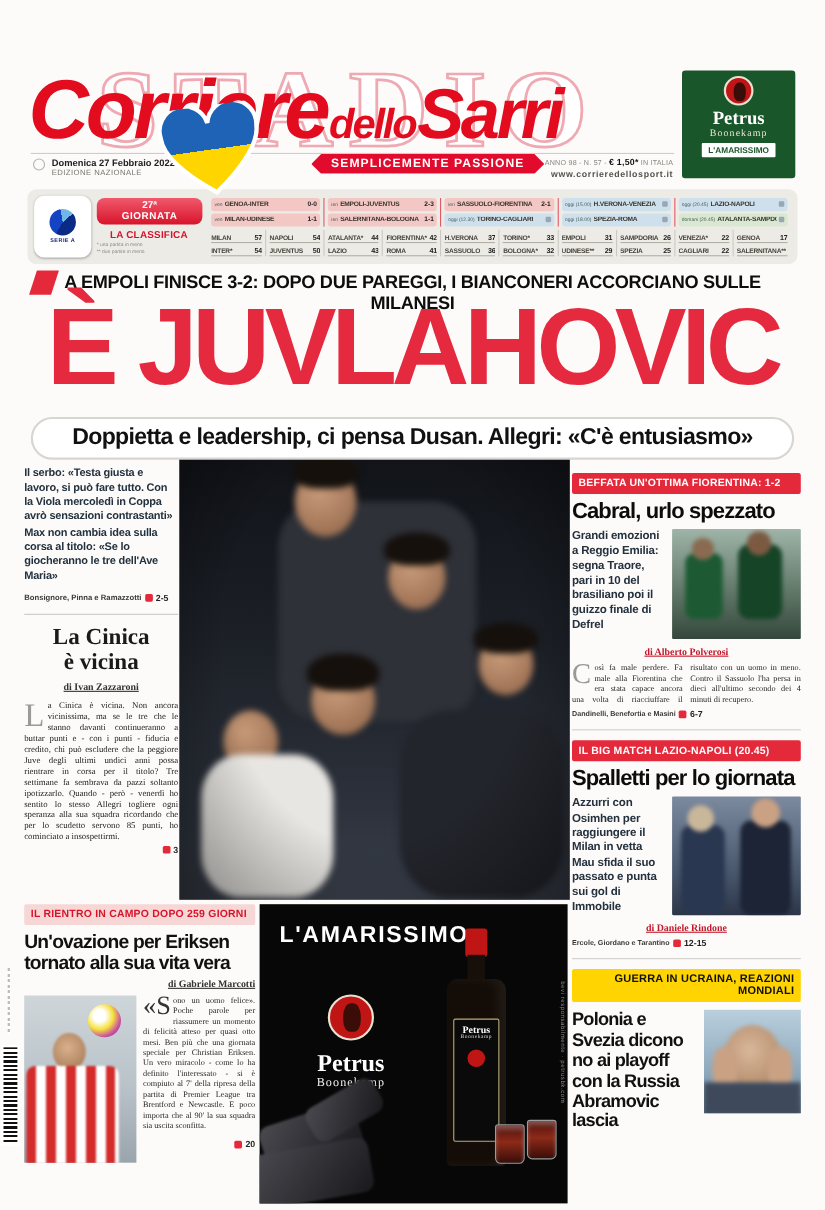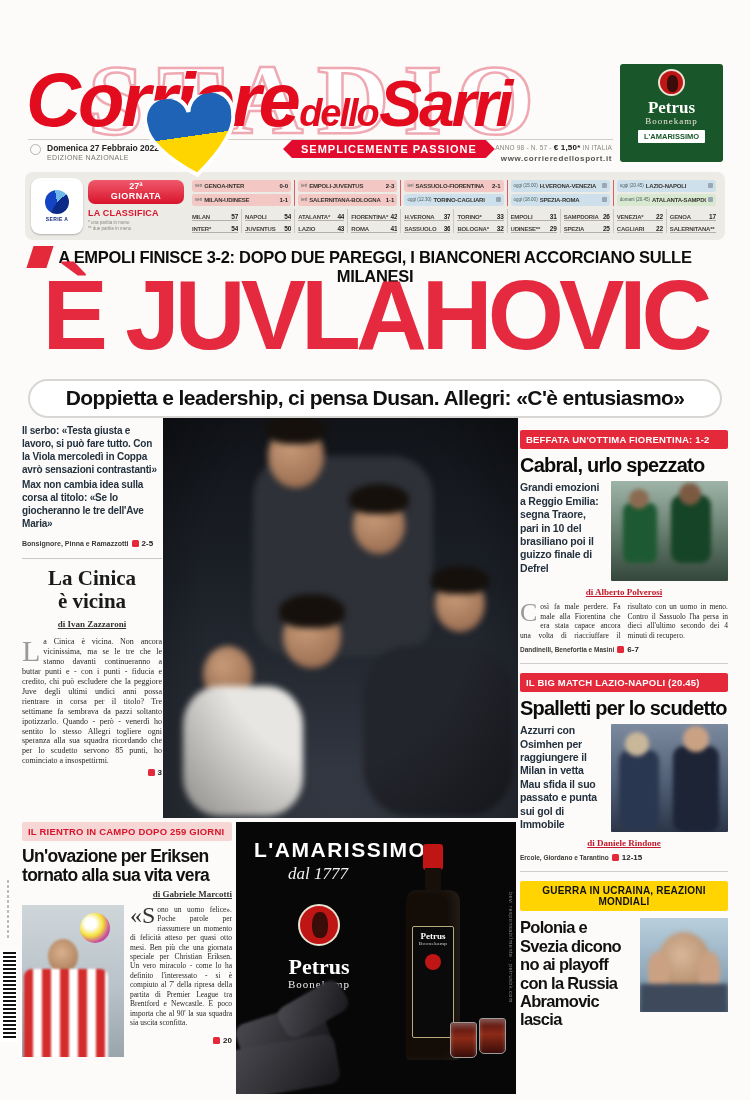--- a/index.html
+++ b/index.html
@@ -48,21 +48,21 @@
     border-radius:8px; display:flex; align-items:center; padding:5px 6px; gap:5px; z-index:2; }
   .seriea { width:52px; height:56px; background:#fff; border-radius:9px; box-shadow:0 1px 2px rgba(0,0,0,.25);
     display:flex; flex-direction:column; align-items:center; justify-content:center; gap:2px; flex:none; }
   .sa-swoosh { width:24px; height:24px; border-radius:50%;
     background:conic-gradient(from 210deg,#1444c4 0 140deg,#6fb7e8 140deg 200deg,#0a2a86 200deg 360deg); }
   .sa-text { font-size:5px; font-weight:bold; color:#0a1e6e; letter-spacing:.4px; }
   .sb-left { width:96px; flex:none; display:flex; flex-direction:column; gap:2px; }
   .giornata { background:linear-gradient(180deg,#f0596c,#d8142b); border-radius:7px; color:#fff;
     text-align:center; font-weight:bold; padding:2px 0 3px; line-height:1.05; }
   .giornata .gn { font-size:9px; } .giornata .gw { font-size:9px; letter-spacing:.5px; }
-  .classifica { color:#d8142b; font-weight:bold; font-size:9px; letter-spacing:.2px; margin-top:2px; }
+  .classifica { color:#d8142b; font-weight:bold; font-size:9px; letter-spacing:.2px; margin-top:2px;margin-left:12px; }
   .notes { font-size:4.5px; color:#8a8880; line-height:1.3; }
   .grids { flex:1; display:flex; flex-direction:column; gap:3px; min-width:0; }
   .fixtures { display:flex; gap:0; }
   .fx-col { flex:1; display:flex; flex-direction:column; gap:2px; padding:0 3px; min-width:0; }
   .fx-col + .fx-col { border-left:1px solid #e05a68; }
   .fx { border-radius:3px; height:12px; display:flex; align-items:center; gap:2px; padding:0 3px; overflow:hidden; }
   .fx.played { background:#f2c7c4; } .fx.today { background:#cfe0ed; } .fx.tomorrow { background:#d9e8d0; }
   .fx .day { font-size:4.5px; color:#49605e; flex:none; }
   .fx .match { font-size:6px; font-weight:bold; color:#38342e; letter-spacing:-.2px; white-space:nowrap; flex:1; overflow:hidden; }
   .fx .score { font-size:6px; font-weight:bold; color:#222; flex:none; }
@@ -107,21 +107,21 @@
   .op-author { text-align:center; font-family:"Liberation Serif",serif; font-size:9px; font-weight:bold;
     text-decoration:underline; color:#333; margin:7px 0 8px; }
   .op-body { font-family:"Liberation Serif",serif; font-size:8px; line-height:1.24; text-align:justify; color:#1f1f1f; }
   .op-body::first-letter { float:left; font-size:30px; line-height:.78; padding:2px 3px 0 0; color:#9a9a9a; }
   .op-page { text-align:right; margin-top:2px; }
 
   
   .rightcol { position:absolute; left:520px; top:430px; width:208px; z-index:2; }
   .sec-kicker { background:#e4293b; color:#fff; font-weight:bold; font-size:9.5px; letter-spacing:.2px;
     padding:4px 6px; border-radius:2px; }
-  .sec-kicker.yellow { background:#ffd400; color:#111; text-align:center; font-size:10px; }
+  .sec-kicker.yellow { background:#ffd400; color:#111; text-align:right; font-size:10px; }
   .sec-kicker.pink { background:#f6d7d5; color:#d8142b; }
   .sec-headline { font-size:20px; font-weight:bold; letter-spacing:-.8px; line-height:1.06; margin:6px 0 5px; color:#0c0c0c; }
   .standrow { display:flex; gap:5px; }
   .standfirst { font-size:10.5px; font-weight:bold; color:#25313e; line-height:1.28; letter-spacing:-.2px; width:86px; flex:none; }
   .thumb { flex:1; border-radius:1px; overflow:hidden; position:relative; }
   .thumb i { position:absolute; display:block; filter:blur(2px); }
   .sec-author { color:#c2182b; font-family:"Liberation Serif",serif; font-size:9px; font-weight:bold;
     text-align:center; text-decoration:underline; margin:6px 0 5px; }
   .sec-body { font-family:"Liberation Serif",serif; font-size:7.5px; line-height:1.26; text-align:justify;
     column-count:2; column-gap:7px; color:#1f1f1f; }
@@ -481,21 +481,21 @@
         <span>Dandinelli, Benefortia e Masini</span>
         <i class="pricon"></i>
           <span class="pnum">6-7</span>
       </div>
       <div class="sec-div"></div>
     </div>
 
     <div>
       <div class="sec-kicker">IL BIG MATCH LAZIO-NAPOLI (20.45)</div>
       <div class="sec-headline">
-        <div>Spalletti per lo scudetto</div>
+        <div>Spalletti per lo giornata</div>
       </div>
       <div class="standrow">
         <p class="standfirst">Azzurri con Osimhen per raggiungere il Milan in vetta Mau sfida il suo passato e punta sui gol di Immobile</p>
         <div class="thumb" style="height:108px;background:linear-gradient(180deg,#7c8aa0,#4c5a70 60%,#2c3648);">
           <i style="left:8px;top:26px;width:40px;height:80px;background:#2a3750;border-radius:10px;"></i>
           <i style="left:14px;top:8px;width:24px;height:24px;border-radius:50%;background:#c9b79a;"></i>
           <i style="left:62px;top:22px;width:46px;height:86px;background:#1c2436;border-radius:10px;"></i>
           <i style="left:72px;top:2px;width:26px;height:26px;border-radius:50%;background:#caa183;"></i>
         </div>
       </div>
@@ -539,21 +539,20 @@
       <p class="erik-body">«Sono un uomo felice». Poche parole per riassumere un momento di felicità atteso per quasi otto mesi. Ben più che una giornata speciale per Christian Eriksen. Un vero miracolo - come lo ha definito l'interessato - si è compiuto al 7' della ripresa della partita di Premier League tra Brentford e Newcastle. E poco importa che al 90' la sua squadra sia uscita sconfitta.</p>
       <div class="byline" style="justify-content:flex-end">
         <i class="pricon"></i>
           <span class="pnum">20</span>
       </div>
     </div>
   </div>
 
   <div class="ad">
     <div class="ad-title">L'AMARISSIMO</div>
-    <div class="ad-sub">dal 1777</div>
     <div class="ad-emblem"></div>
     <div class="ad-brand">Petrus</div>
     <div class="ad-brand2">Boonekamp</div>
     <div class="gauntlet">
       <i style="left:10px;top:40px;width:90px;height:46px;transform:rotate(-18deg);"></i>
       <i style="left:50px;top:20px;width:70px;height:34px;transform:rotate(-30deg);"></i>
       <i style="left:0;top:70px;width:110px;height:50px;transform:rotate(-10deg);"></i>
     </div>
     <div class="bottle">
       <div class="cap"></div>

